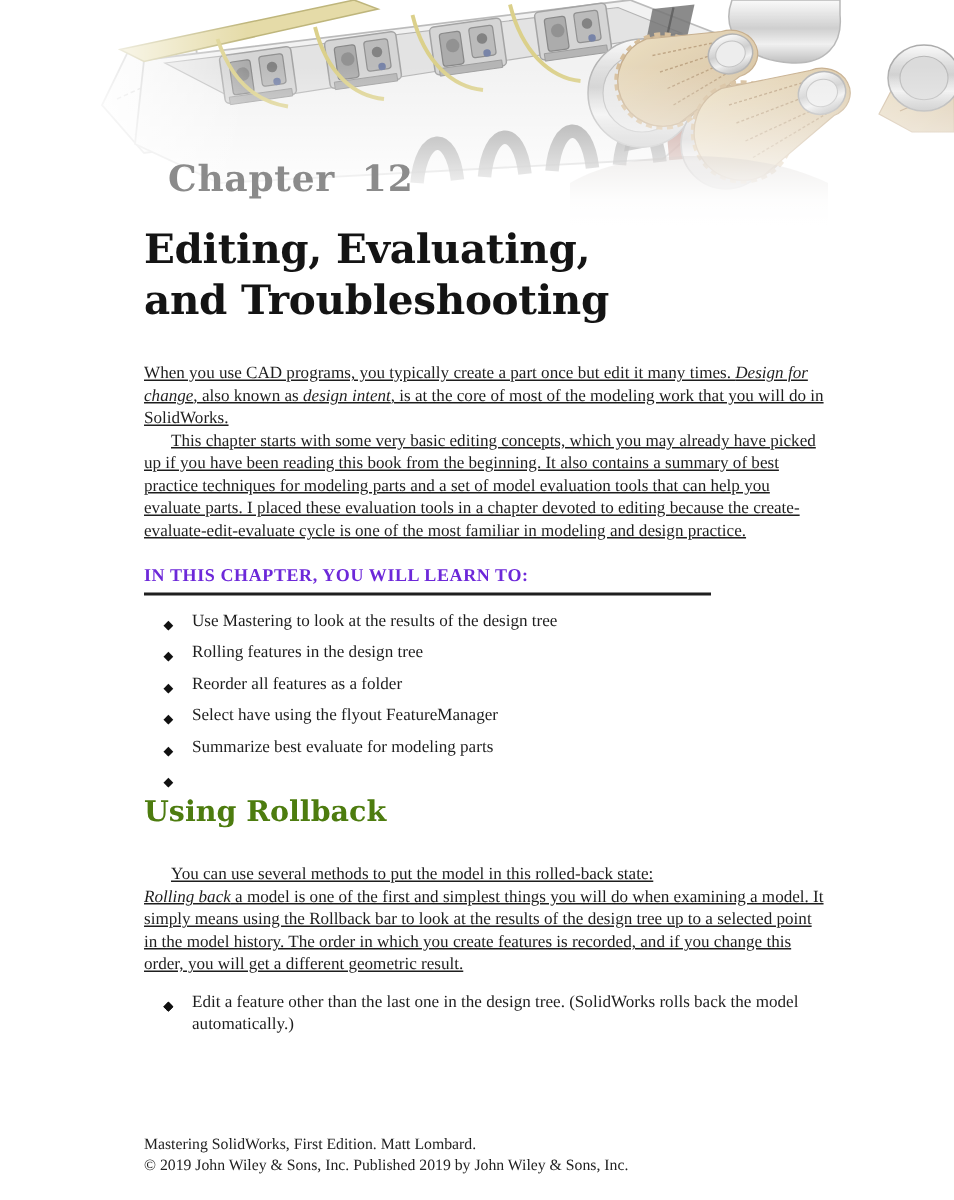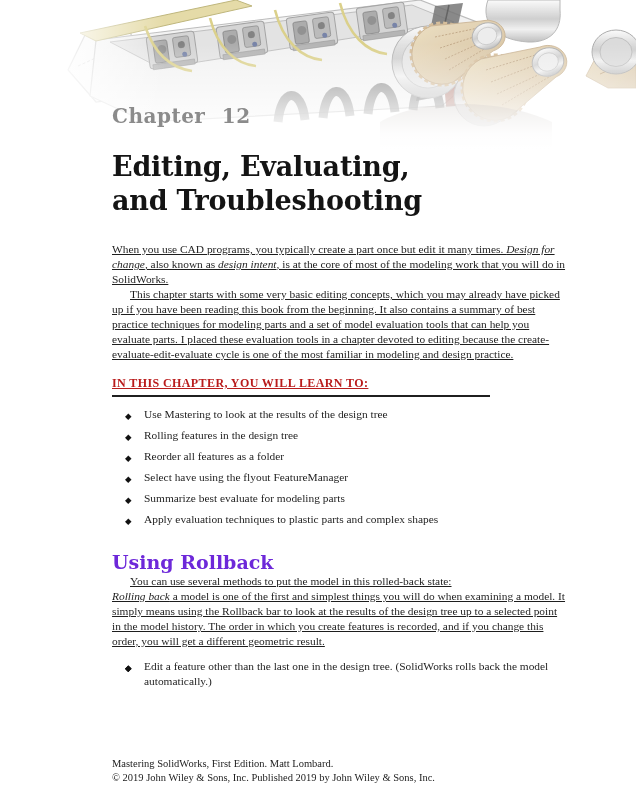--- a/index.html
+++ b/index.html
@@ -17,29 +17,29 @@
   .art {
     position: absolute;
     left: 50px; top: 0;
     width: 586px; height: 150px;
   }
   .chapter-label {
     position: absolute;
     left: 112px; top: 104px;
     font-family: "DejaVu Serif", serif;
     font-weight: bold;
-    font-size: 20px;
+    font-size: 24px;
     letter-spacing: 0.5px;
     word-spacing: 9px;
     color: #8b8b8b;
   }
   
   .column {
     position: absolute;
-    left: 112px; top: 150px;
+    left: 96px; top: 150px;
     width: 455px;
   }
   .chapter-title {
     font-family: "DejaVu Serif", serif;
     font-weight: bold;
     font-size: 27px;
     line-height: 34px;
     letter-spacing: -0.2px;
     color: #141414;
   }
@@ -52,25 +52,24 @@
     text-decoration: underline;
   }
   p.body.indent { text-indent: 18px; }
   i { font-style: italic; }
   
   .learnto { margin-top: 14px; }
   .learnto-heading {
     font-size: 12px;
     font-weight: bold;
     letter-spacing: 0.4px;
-    color: #b91c1c;
+    color: #6d28d9;
     width: 378px;
     padding-bottom: 4px;
     border-bottom: 2px solid #1f1f1f;
-    text-decoration: underline;
   }
   ul.diamond-list { list-style: none; margin-top: 3px; }
   ul.diamond-list li {
     position: relative;
     padding-left: 32px;
     margin-top: 6px;
     font-size: 11.4px;
     line-height: 15px;
   }
   ul.diamond-list li:first-child { margin-top: 10px; }
@@ -79,27 +78,27 @@
     left: 13px; top: 2px;
     font-size: 8.5px;
     color: #111111;
   }
   
   .rollback { margin-top: 24px; }
   .rollback-heading {
     font-family: "DejaVu Serif", serif;
     font-weight: bold;
     font-size: 19px;
-    color: #6d28d9;
-    margin-bottom: 1px;
+    color: #4d7c0f;
+    margin-bottom: 24px;
   }
   
   .footer {
     position: absolute;
-    left: 112px; top: 757px;
+    left: 96px; top: 757px;
     font-size: 10.5px;
     line-height: 13.5px;
     color: #222222;
   }
 </style>
 </head>
 <body>
 
 <div class="page">
 
@@ -216,21 +215,21 @@
     </div>
 
     <div class="learnto">
       <div class="learnto-heading">IN THIS CHAPTER, YOU WILL LEARN TO:</div>
       <ul class="diamond-list">
         <li><span class="diamond">◆</span><span>Use Mastering to look at the results of the design tree</span></li>
         <li><span class="diamond">◆</span><span>Rolling features in the design tree</span></li>
         <li><span class="diamond">◆</span><span>Reorder all features as a folder</span></li>
         <li><span class="diamond">◆</span><span>Select have using the flyout FeatureManager</span></li>
         <li><span class="diamond">◆</span><span>Summarize best evaluate for modeling parts</span></li>
-        <li><span class="diamond">◆</span><span>Apply evaluation techniques to plastic parts and complex shapes</span></li>
+        <li><span class="diamond">◆</span></li>
       </ul>
     </div>
 
     <div class="rollback">
       <div class="rollback-heading">Using Rollback</div>
       <p class="body indent">You can use several methods to put the model in this rolled-back state:</p>
       <p class="body"><i>Rolling back</i> a model is one of the first and simplest things you will do when examining a model. It simply means using the Rollback bar to look at the results of the design tree up to a selected point in the model history. The order in which you create features is recorded, and if you change this order, you will get a different geometric result.</p>
       <ul class="diamond-list">
         <li><span class="diamond">◆</span></li>
         <li><span class="diamond">◆</span></li>

